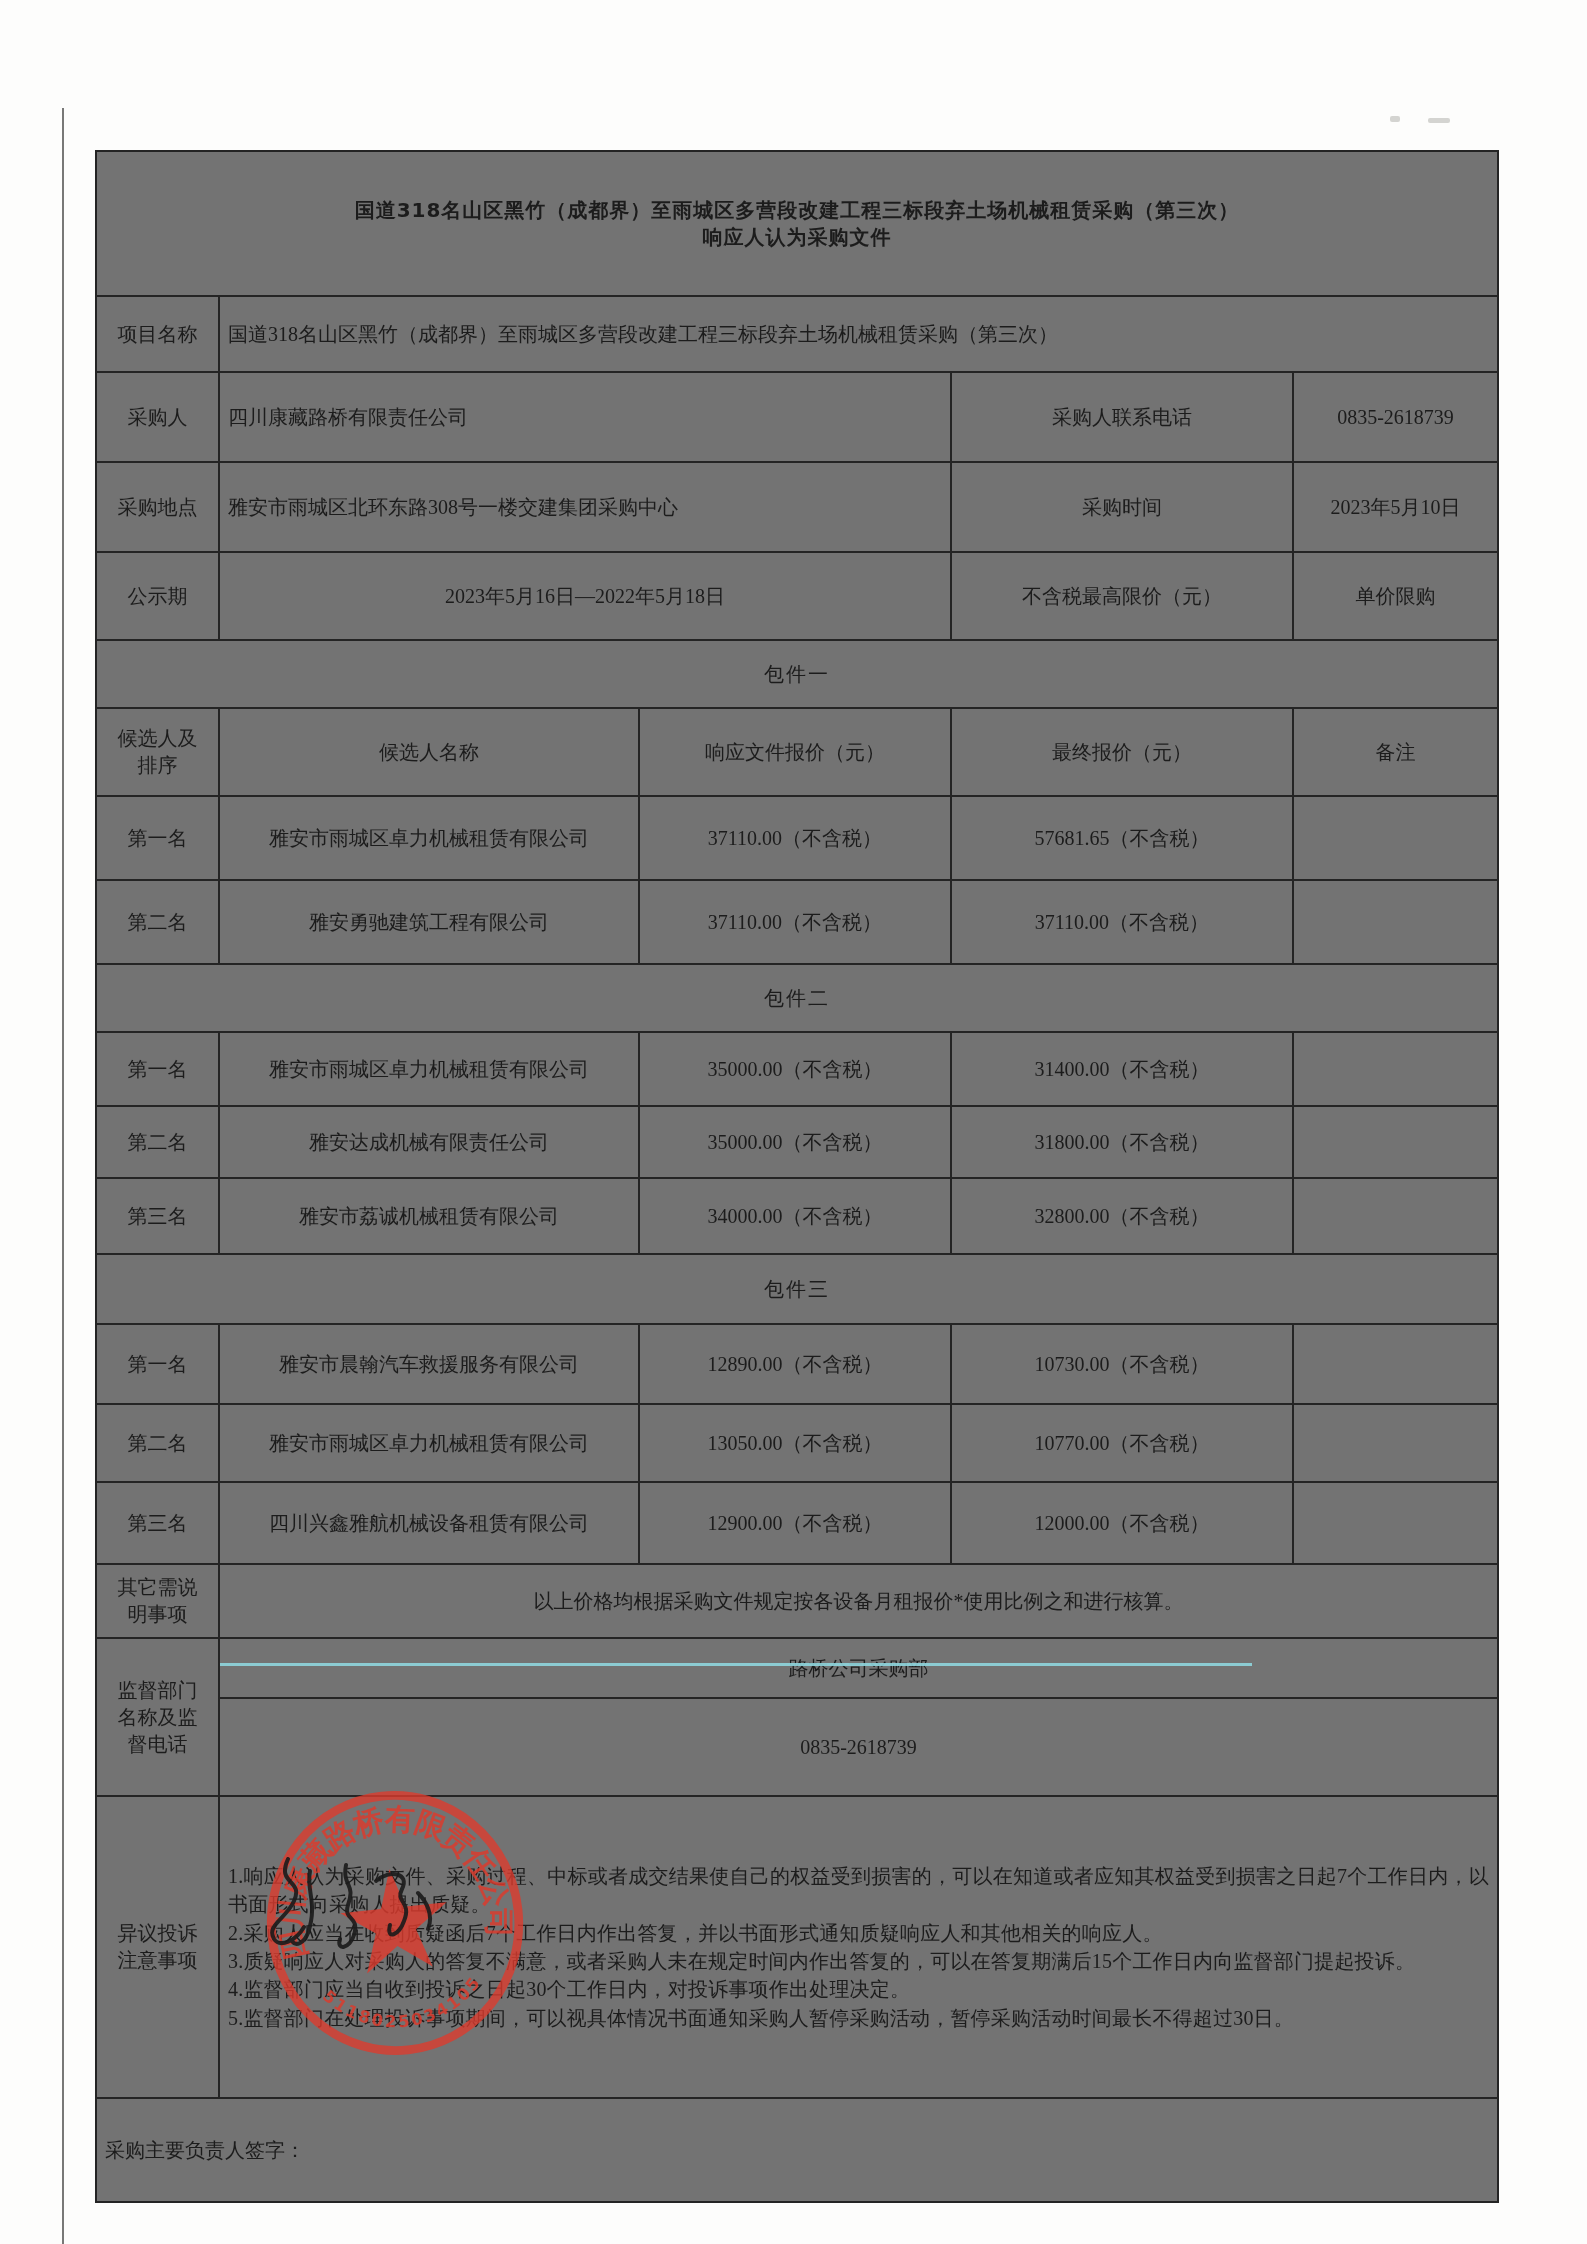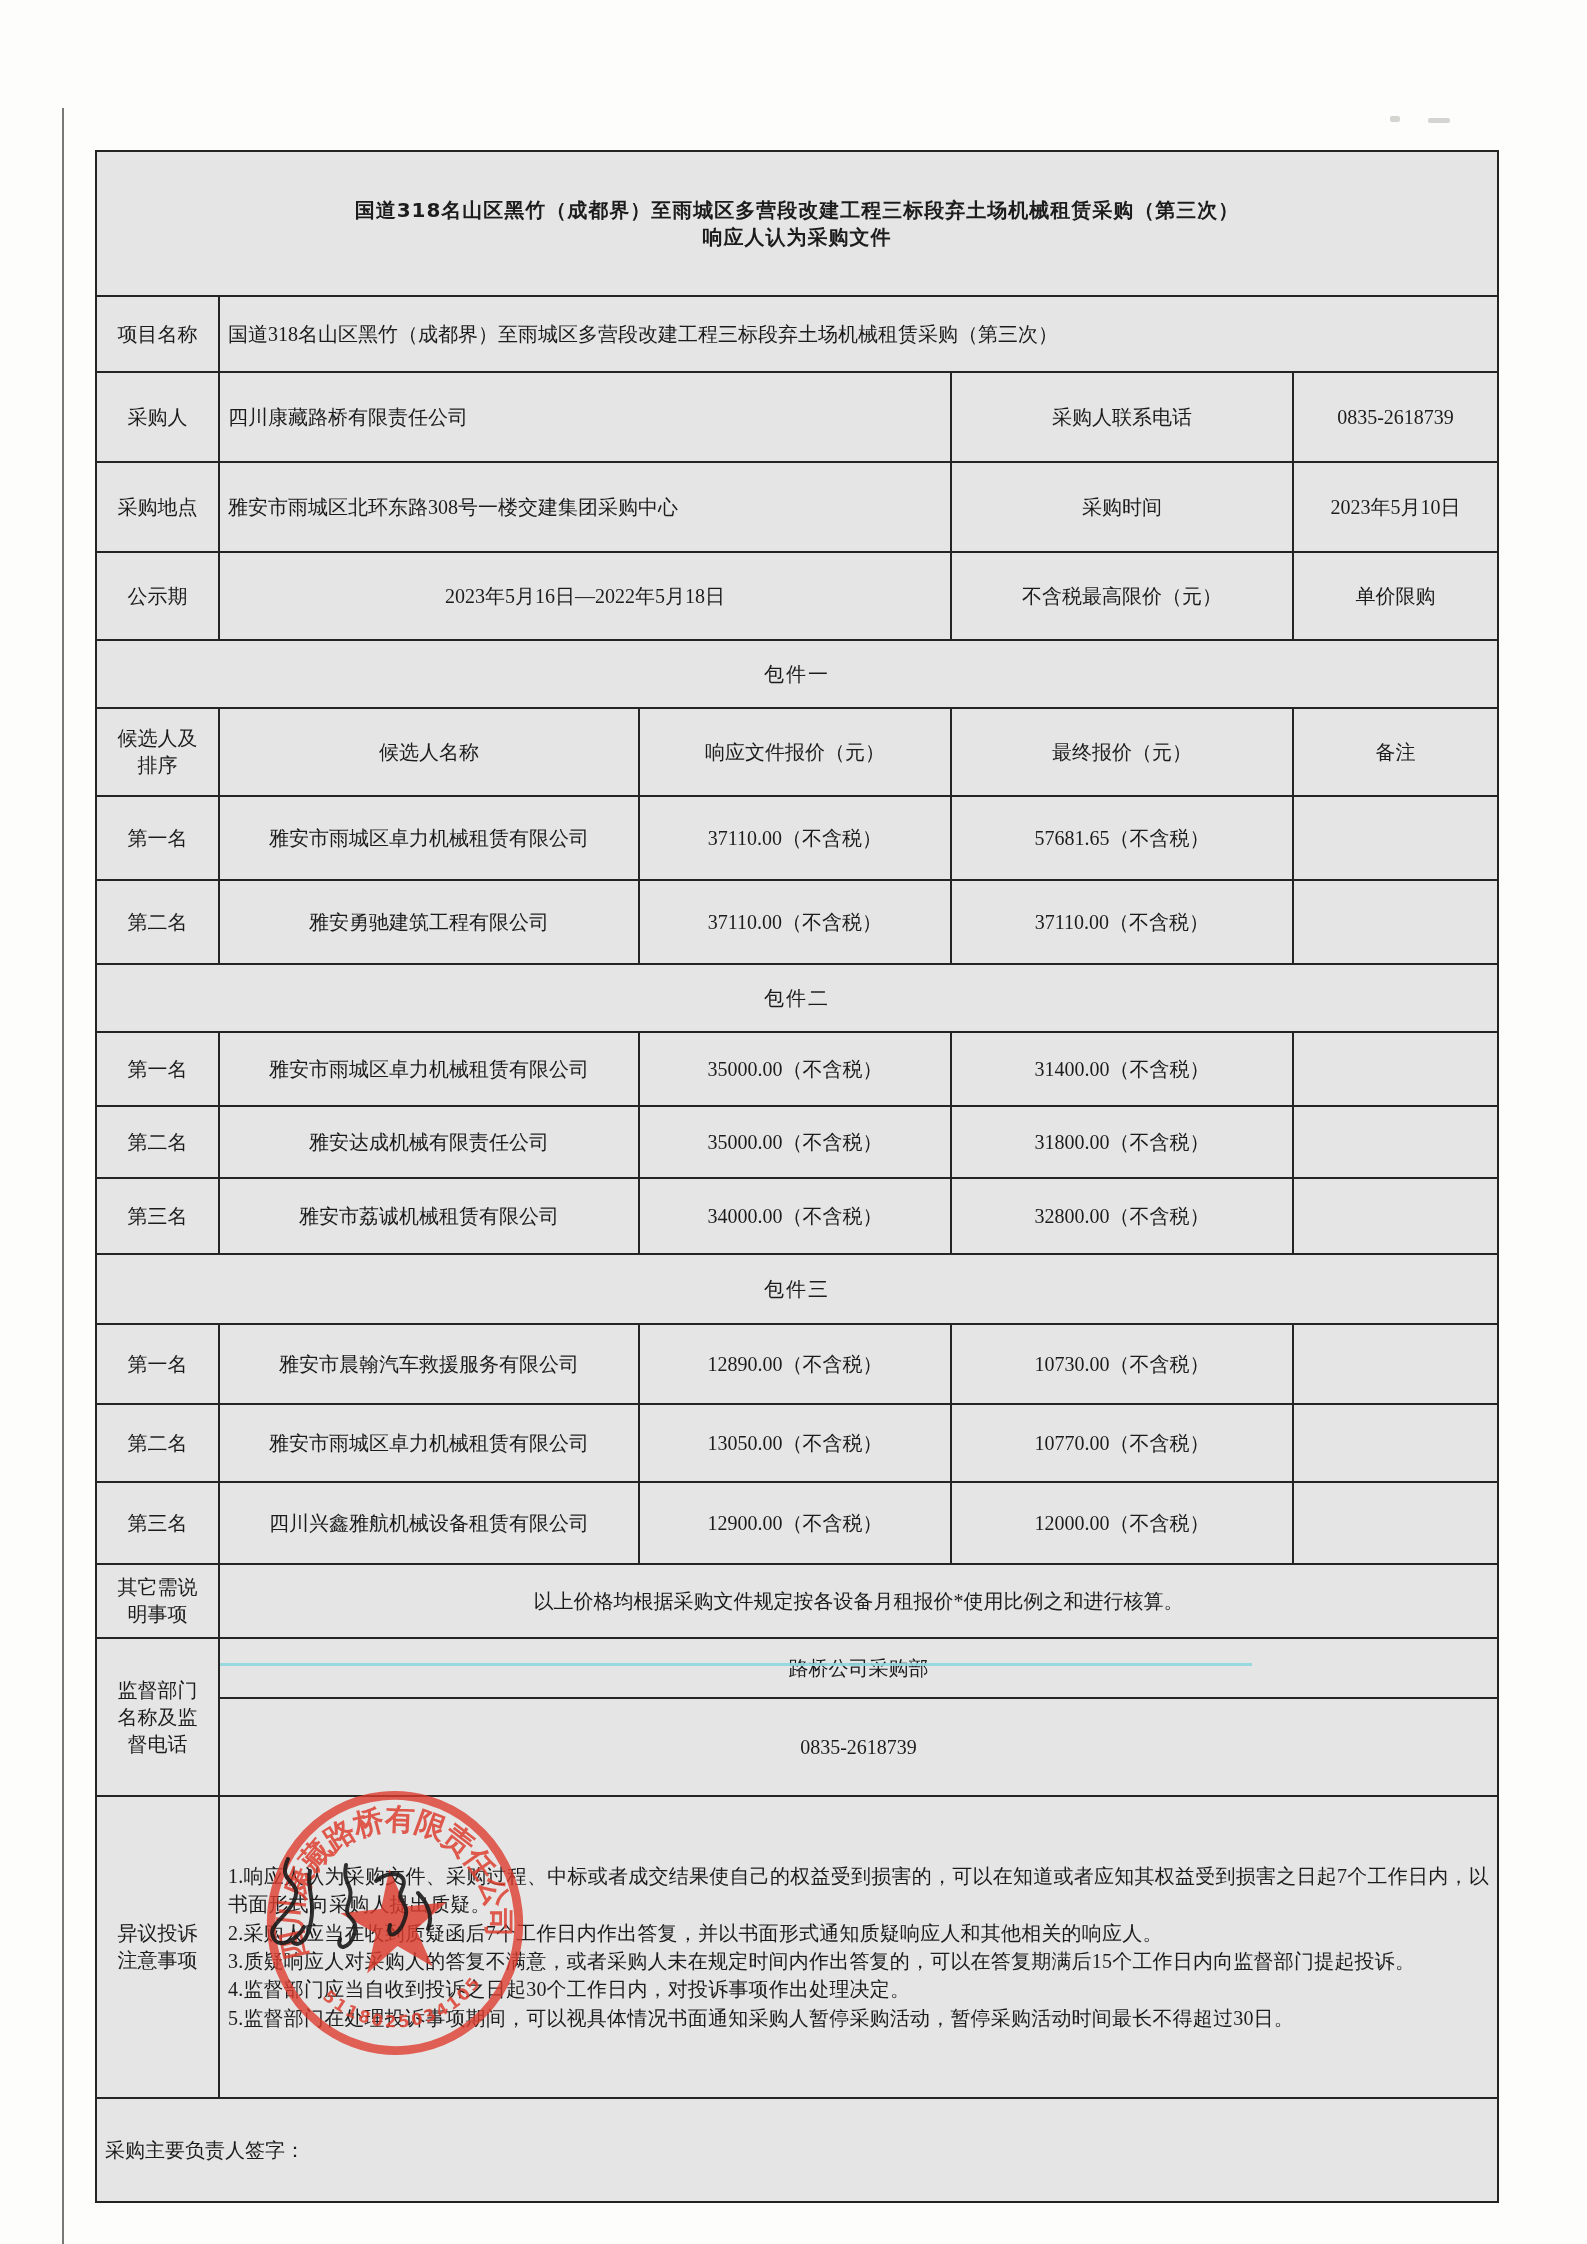--- a/index.html
+++ b/index.html
@@ -24,21 +24,21 @@
     position:absolute;left:0;width:1587px;height:3px;
     background:#8fd6de;opacity:.9;z-index:4;
   }
   .speck{position:absolute;background:#b9b9b4;border-radius:2px;opacity:.6;}
 
   table.doc{
     position:absolute;left:95px;top:150px;
     width:1402px;
     border-collapse:collapse;
     table-layout:fixed;
-    background:#e5e5e5;
+    background:#737373;
     z-index:2;
   }
   table.doc td{
     border:2px solid #242424;
     padding:4px 8px;
     font-size:20px;
     line-height:1.35;
     vertical-align:middle;
     overflow:hidden;
   }

